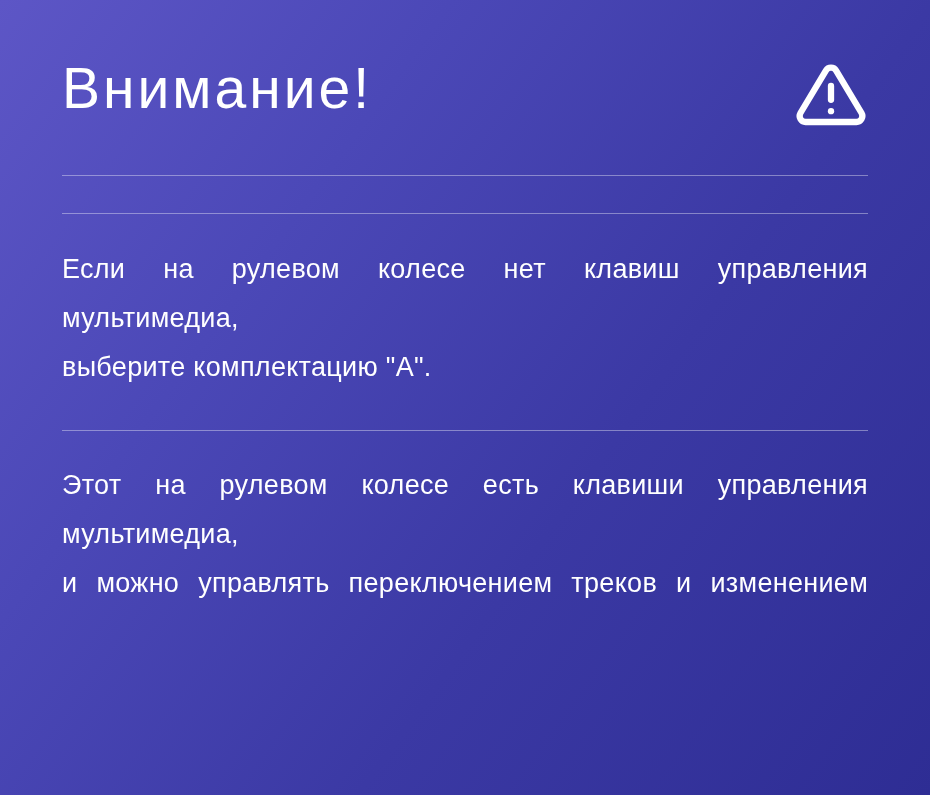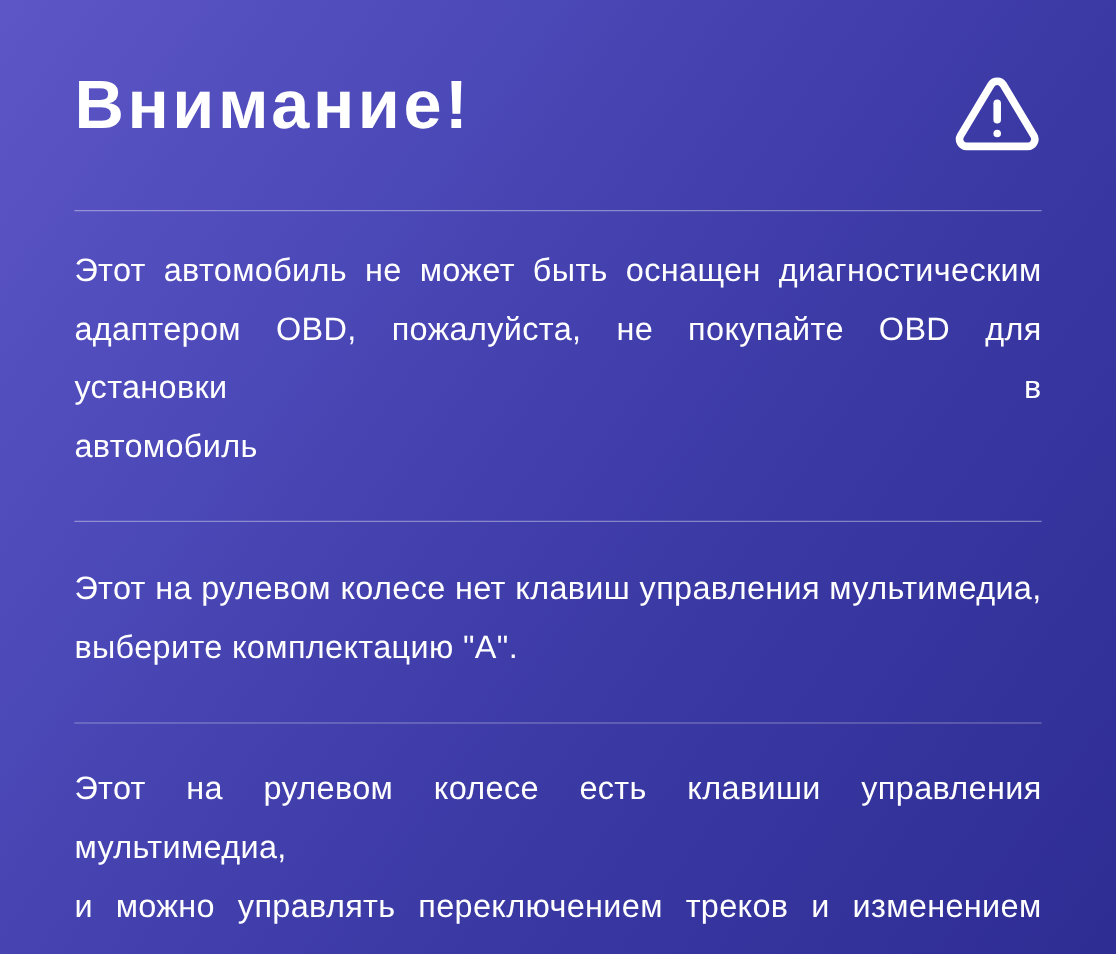--- a/index.html
+++ b/index.html
@@ -23,21 +23,21 @@
   .header {
     display: flex;
     justify-content: space-between;
     align-items: flex-start;
     padding-top: 56px;
   }
   .title {
     margin: 0;
     font-size: 57px;
     line-height: 1.15;
-    font-weight: 700;
+    font-weight: 400;
     letter-spacing: 3px;
   }
   .warn-icon { margin-top: 6px; }
   .warn-icon svg { display: block; }
   .divider {
     border: none;
     border-top: 1px solid var(--divider-color);
     margin: 0;
     height: 0;
   }
@@ -67,30 +67,25 @@
       <svg width="74" height="66" viewBox="0 0 24 22" fill="none" stroke="#ffffff" stroke-width="2.1" stroke-linecap="round" stroke-linejoin="round">
         <path d="M10.29 2.86 L1.82 17 a2 2 0 0 0 1.71 3 h16.94 a2 2 0 0 0 1.71-3 L13.71 2.86 a2 2 0 0 0-3.42 0 z"></path>
         <line x1="12" y1="8" x2="12" y2="12.6"></line>
         <line x1="12" y1="16.4" x2="12.01" y2="16.4"></line>
       </svg>
     </span>
   </div>
 
   <hr class="divider divider-1">
 
-  <section class="para para-1">
-    <div class="line">Этот автомобиль не может быть оснащен диагностическим</div>
-    <div class="line">адаптером OBD, пожалуйста, не покупайте OBD для установки в</div>
-    <div class="line last">автомобиль</div>
-  </section>
 
   <hr class="divider divider-2">
 
   <section class="para para-2">
-    <div class="line">Этот на рулевом колесе нет клавиш управления мультимедиа,</div>
+    <div class="line">Если на рулевом колесе нет клавиш управления мультимедиа,</div>
     <div class="line last">выберите комплектацию "А".</div>
   </section>
 
   <hr class="divider divider-3">
 
   <section class="para para-3">
     <div class="line">Этот на рулевом колесе есть клавиши управления мультимедиа,</div>
     <div class="line">и можно управлять переключением треков и изменением</div>
 
   </section>

